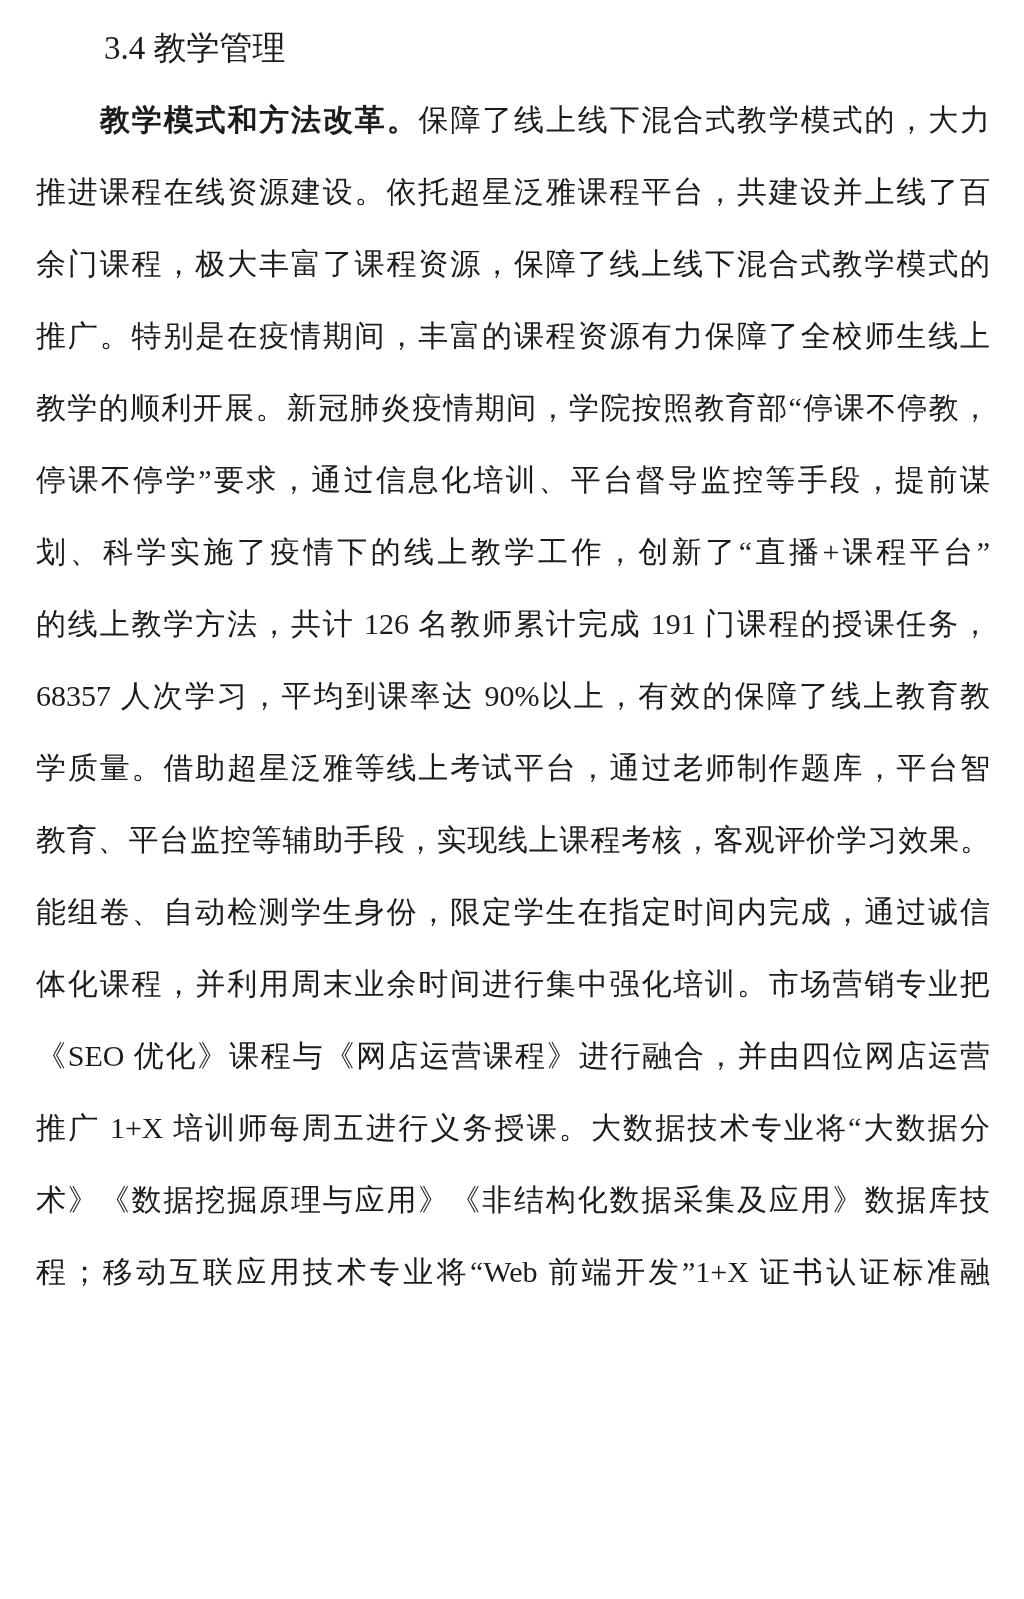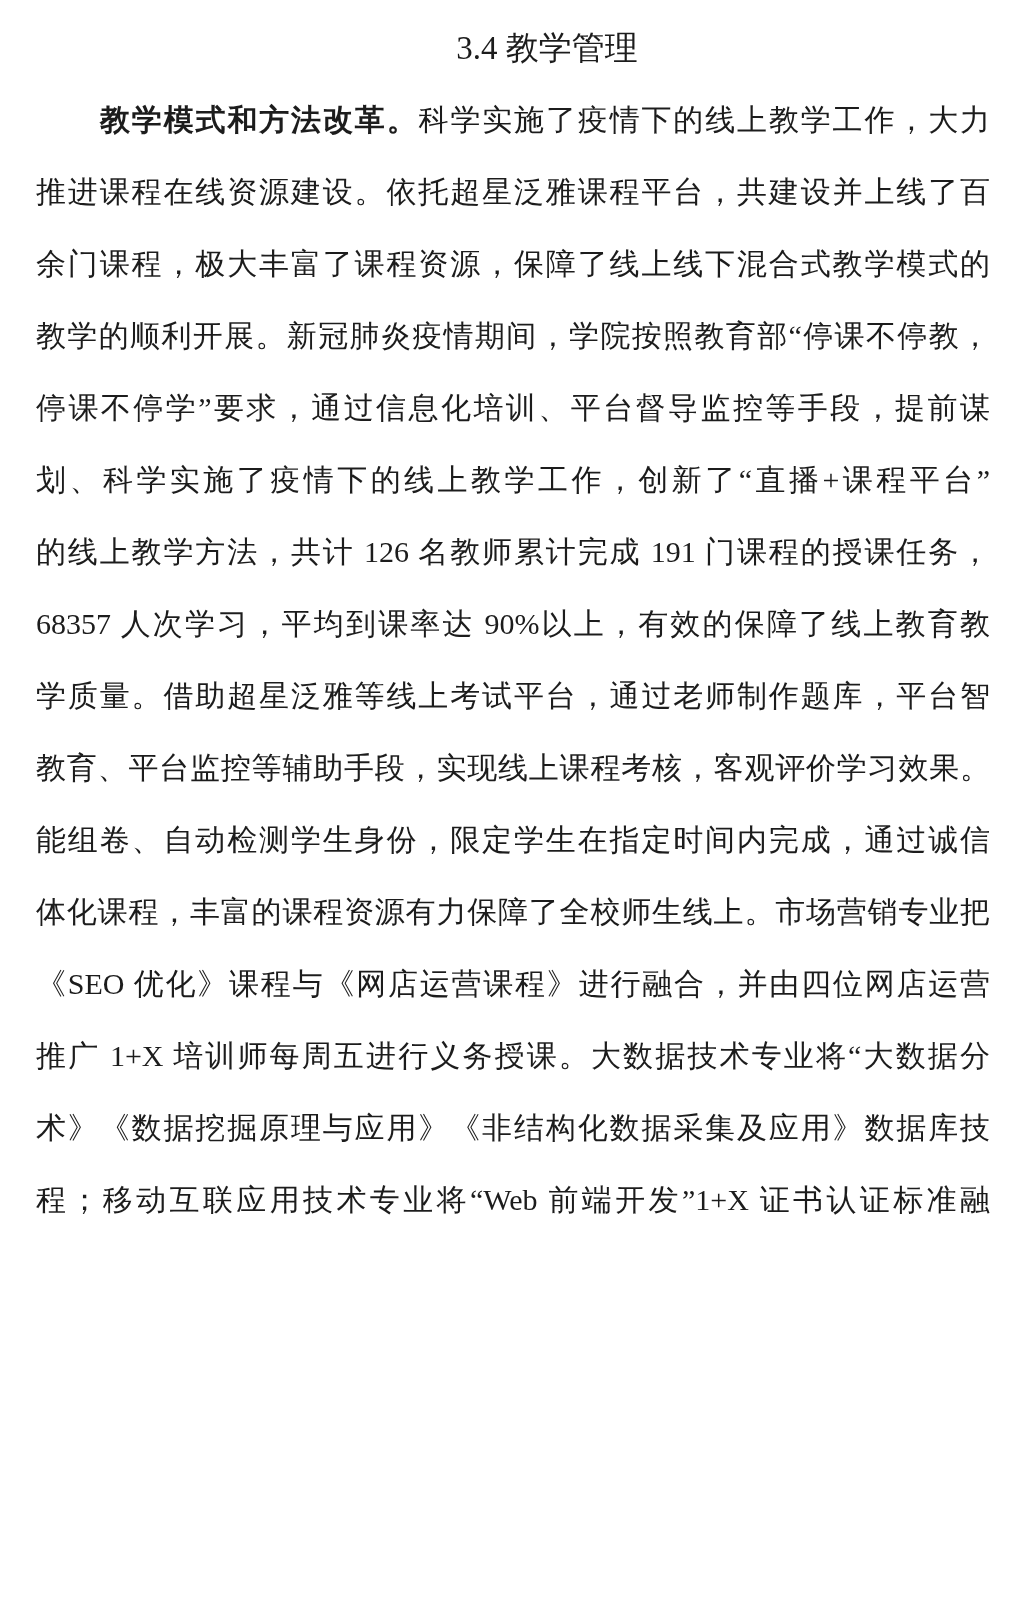--- a/index.html
+++ b/index.html
@@ -20,21 +20,20 @@
   }
   .hline {
     height: 72px;
     line-height: 72px;
     font-size: 33px;
     padding-left: 68px;
     white-space: nowrap;
     overflow: hidden;
     font-weight: normal;
     margin: 0;
-    text-align: center;
   }
   .line {
     height: 72px;
     line-height: 72px;
     font-size: 30px;
     text-align: justify;
     text-align-last: justify;
     text-justify: inter-character;
     overflow: hidden;
   }
@@ -49,34 +48,35 @@
   }
 </style>
 </head>
 <body>
 
 <div class="page">
 
   <div class="hline">3.4 教学管理</div>
 
   <div class="para">
-    <div class="line indent"><span class="lead">教学模式和方法改革。</span><span>科学实施了疫情下的线上教学工作，大力</span></div>
+    <div class="line indent"><span class="lead">教学模式和方法改革。</span><span>保障了线上线下混合式教学模式的，大力</span></div>
     <div class="line">推进课程在线资源建设。依托超星泛雅课程平台，共建设并上线了百</div>
     <div class="line">余门课程，极大丰富了课程资源，保障了线上线下混合式教学模式的</div>
+    <div class="line">推广。特别是在疫情期间，丰富的课程资源有力保障了全校师生线上</div>
     <div class="line">教学的顺利开展。新冠肺炎疫情期间，学院按照教育部“停课不停教，</div>
     <div class="line">停课不停学”要求，通过信息化培训、平台督导监控等手段，提前谋</div>
     <div class="line">划、科学实施了疫情下的线上教学工作，创新了“直播+课程平台”</div>
     <div class="line">的线上教学方法，共计 126 名教师累计完成 191 门课程的授课任务，</div>
     <div class="line">68357 人次学习，平均到课率达 90%以上，有效的保障了线上教育教</div>
     <div class="line">学质量。借助超星泛雅等线上考试平台，通过老师制作题库，平台智</div>
     <div class="line">教育、平台监控等辅助手段，实现线上课程考核，客观评价学习效果。</div>
     <div class="line">能组卷、自动检测学生身份，限定学生在指定时间内完成，通过诚信</div>
   </div>
 
   <div class="para">
-    <div class="line">体化课程，丰富的课程资源有力保障了全校师生线上。市场营销专业把</div>
+    <div class="line">体化课程，并利用周末业余时间进行集中强化培训。市场营销专业把</div>
     <div class="line">《SEO 优化》课程与《网店运营课程》进行融合，并由四位网店运营</div>
     <div class="line">推广 1+X 培训师每周五进行义务授课。大数据技术专业将“大数据分</div>
     <div class="line">术》《数据挖掘原理与应用》《非结构化数据采集及应用》数据库技</div>
     <div class="line">程；移动互联应用技术专业将“Web 前端开发”1+X 证书认证标准融</div>
   </div>
 
 </div>
 
 </body></html>

